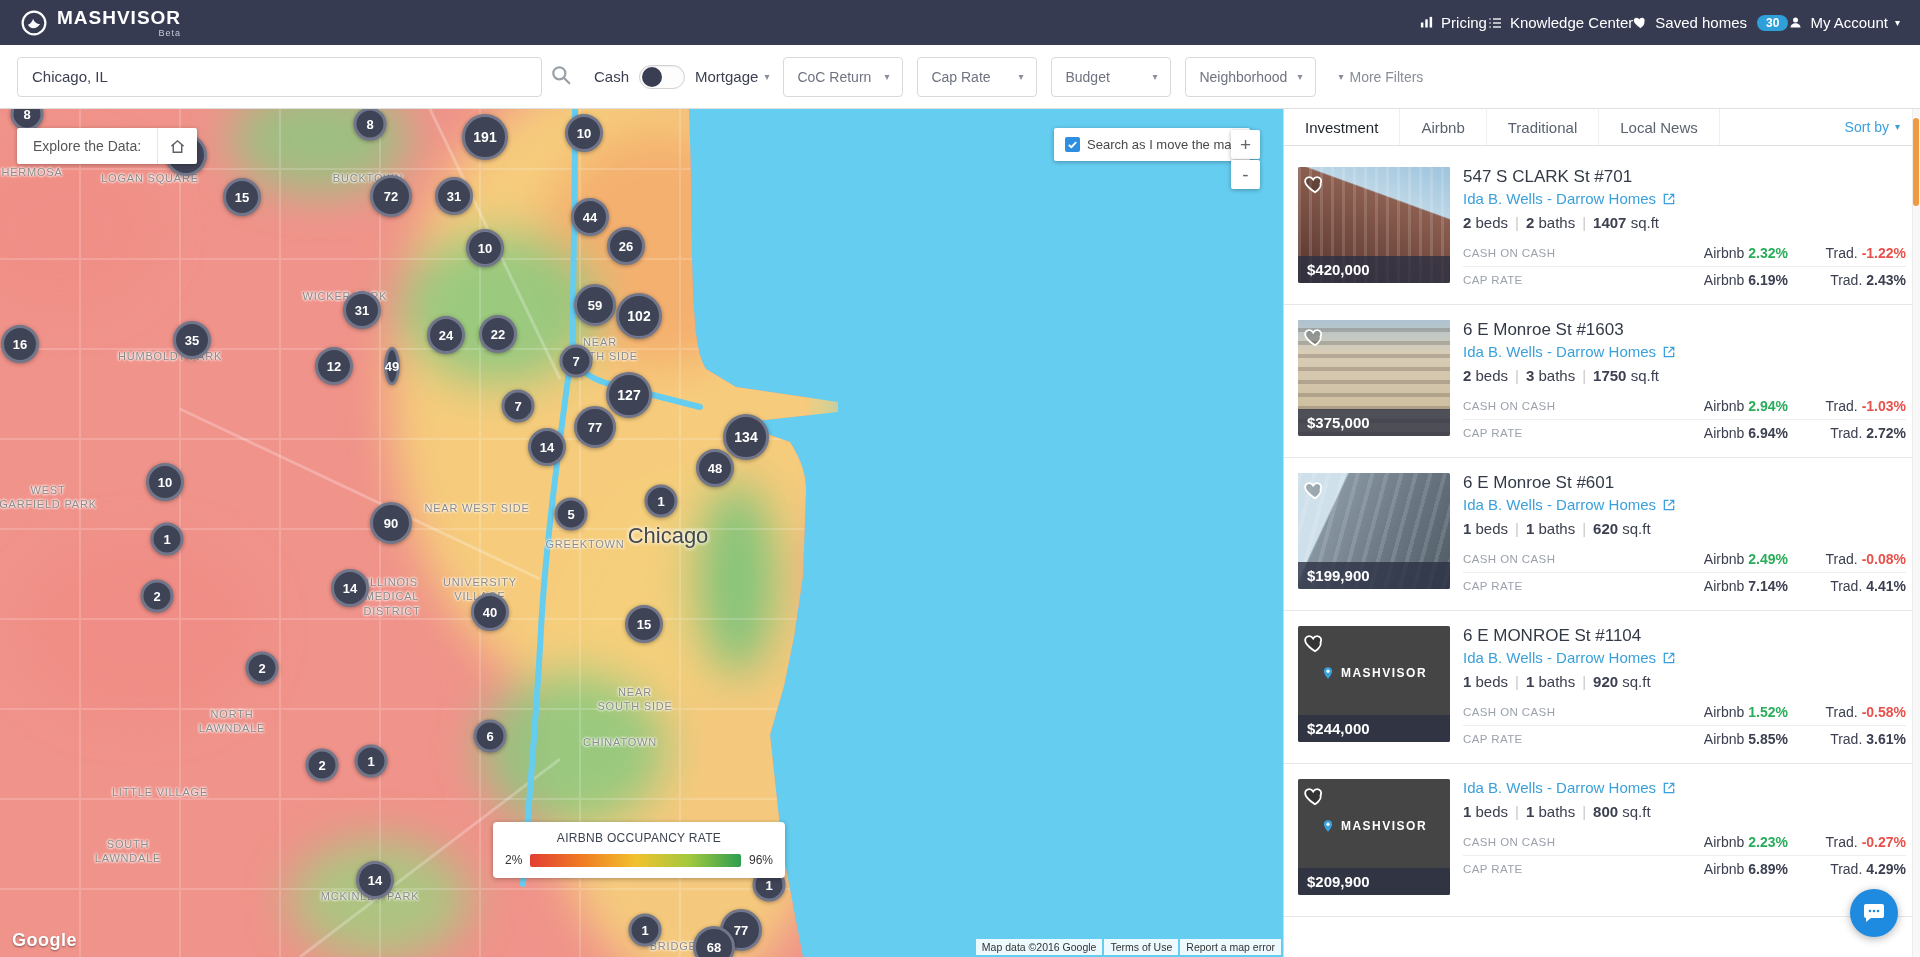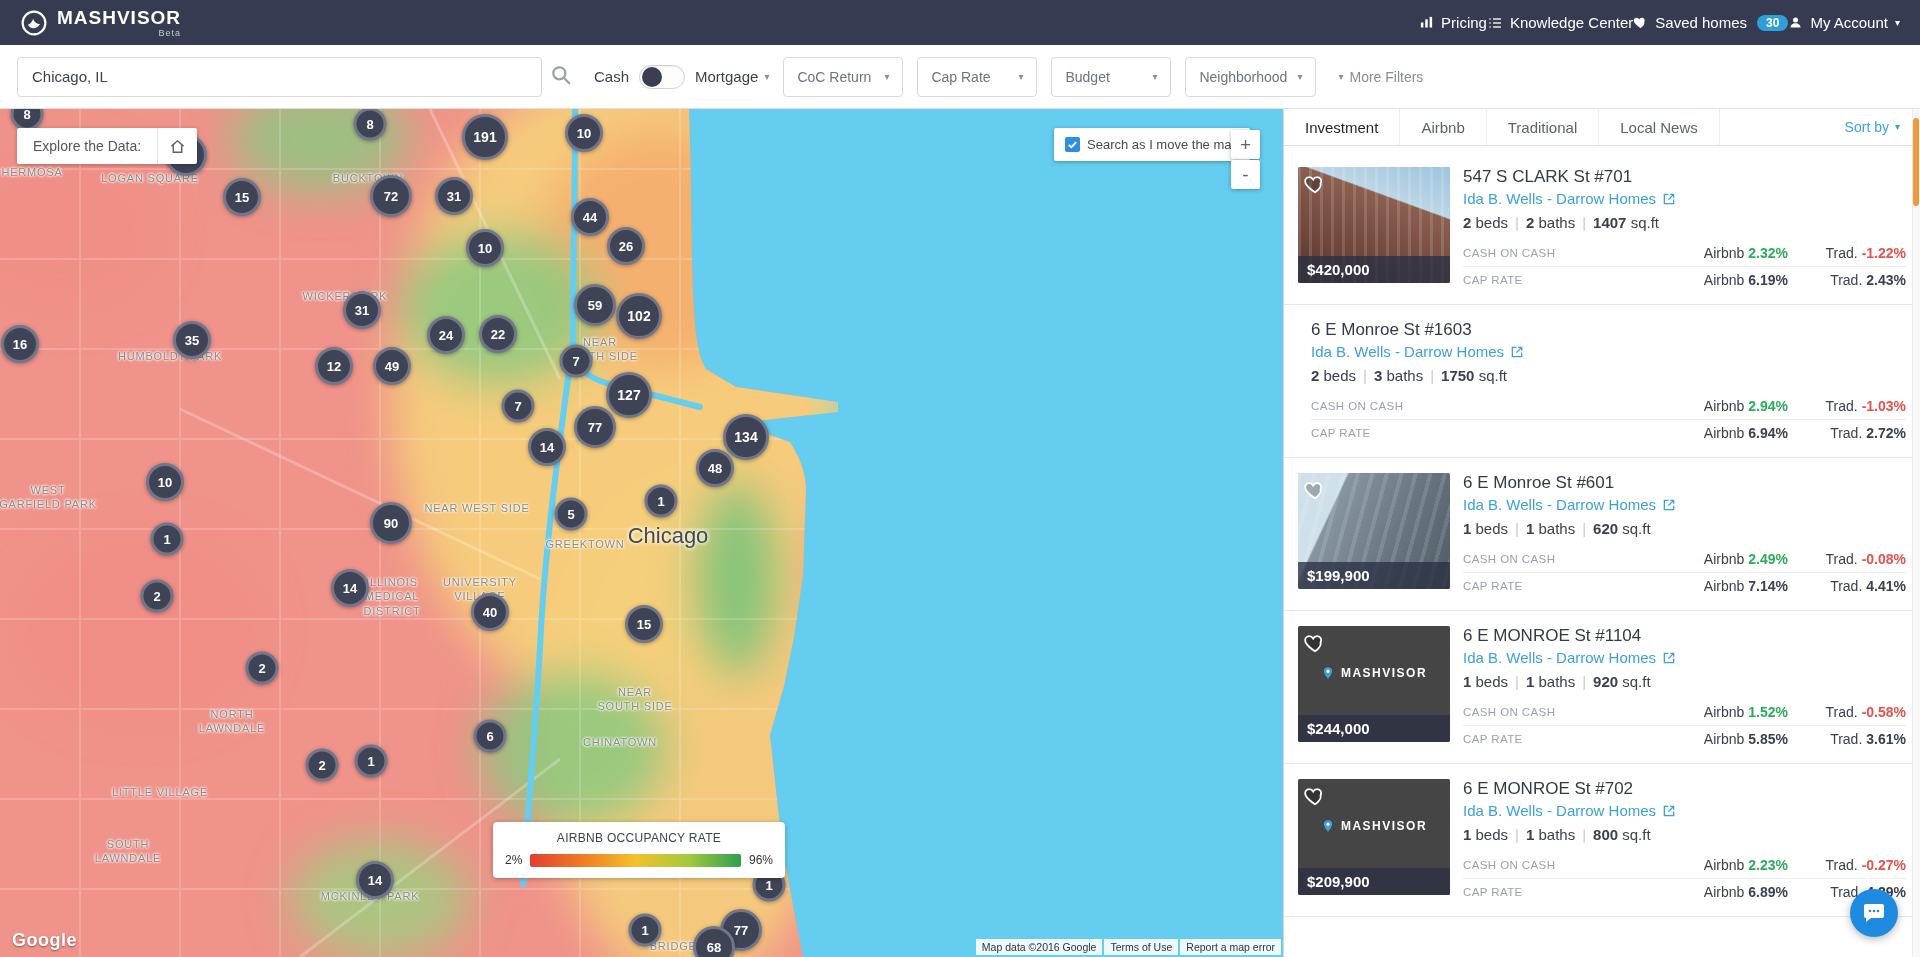--- a/index.html
+++ b/index.html
@@ -415,21 +415,21 @@
       </div>
       <div class="cluster" style="left: 498px; top: 225px; height: 38px; width: 38px; font-size: 13px;">
         <span>22</span>
       </div>
       <div class="cluster" style="left: 576px; top: 252px; height: 33px; width: 33px; font-size: 13px;">
         <span>7</span>
       </div>
       <div class="cluster" style="left: 334px; top: 257px; height: 38px; width: 38px; font-size: 13px;">
         <span>12</span>
       </div>
-      <div class="cluster" style="left: 392px; top: 257px; height: 38px; width: 38px; font-size: 13px;">
+      <div class="cluster" style="left: 392px; top: 257px; height: 38px; width: 16px; font-size: 13px;">
         <span>49</span>
       </div>
       <div class="cluster" style="left: 629px; top: 286px; height: 46px; width: 46px; font-size: 14px;">
         <span>127</span>
       </div>
       <div class="cluster" style="left: 518px; top: 297px; height: 33px; width: 33px; font-size: 13px;">
         <span>7</span>
       </div>
       <div class="cluster" style="left: 595px; top: 318px; height: 42px; width: 42px; font-size: 13px;">
         <span>77</span>
@@ -590,20 +590,31 @@
               <span class="pair trad"><span>Trad.</span><b class="val red">-1.22%</b></span>
             </div>
             <div class="stat-row second">
               <span class="stat-label">CAP RATE</span>
               <span class="pair"><span>Airbnb</span><b class="val">6.19%</b></span>
               <span class="pair trad"><span>Trad.</span><b class="val">2.43%</b></span>
             </div>
           </div>
         </article>
         <article class="card">
+          <div class="thumb">
+            <div class="photo ph-b2">
+              
+            </div>
+            <span class="heart-btn">
+              <svg width="22" height="22" viewBox="0 0 24 24" fill="rgba(0,0,0,0.25)" stroke="#fff" stroke-width="2">
+                <path d="M12 21s-7.5-4.9-10-9.3C.3 8 2 4.5 5.6 4.5c2.2 0 3.6 1.2 4.4 2.6.8-1.4 2.2-2.6 4.4-2.6 3.6 0 5.3 3.5 3.6 7.2C19.5 16.1 12 21 12 21z"></path>
+              </svg>
+            </span>
+            <div class="price-tag">$375,000</div>
+          </div>
           <div class="info">
             <h3 class="l-title">6 E Monroe St #1603</h3>
             <div class="l-sub">
               <span>Ida B. Wells - Darrow Homes</span>
               <svg width="14" height="14" viewBox="0 0 24 24" fill="none" stroke="#3aa0dc" stroke-width="2.2">
                 <path d="M14 4h6v6"></path>
                 <path d="M20 4l-9 9"></path>
                 <path d="M20 13v7H4V4h7"></path>
               </svg>
             </div>
@@ -714,21 +725,20 @@
               </div>
             </div>
             <span class="heart-btn">
               <svg width="22" height="22" viewBox="0 0 24 24" fill="rgba(0,0,0,0.25)" stroke="#fff" stroke-width="2">
                 <path d="M12 21s-7.5-4.9-10-9.3C.3 8 2 4.5 5.6 4.5c2.2 0 3.6 1.2 4.4 2.6.8-1.4 2.2-2.6 4.4-2.6 3.6 0 5.3 3.5 3.6 7.2C19.5 16.1 12 21 12 21z"></path>
               </svg>
             </span>
             <div class="price-tag">$209,900</div>
           </div>
           <div class="info">
-            <h3 class="l-title">6 E MONROE St #702</h3>
             <div class="l-sub">
               <span>Ida B. Wells - Darrow Homes</span>
               <svg width="14" height="14" viewBox="0 0 24 24" fill="none" stroke="#3aa0dc" stroke-width="2.2">
                 <path d="M14 4h6v6"></path>
                 <path d="M20 4l-9 9"></path>
                 <path d="M20 13v7H4V4h7"></path>
               </svg>
             </div>
             <div class="specs">
               <b>1</b> <span>beds</span><span class="sep">|</span><b>1</b> <span>baths</span><span class="sep">|</span><b>800</b> <span>sq.ft</span>

